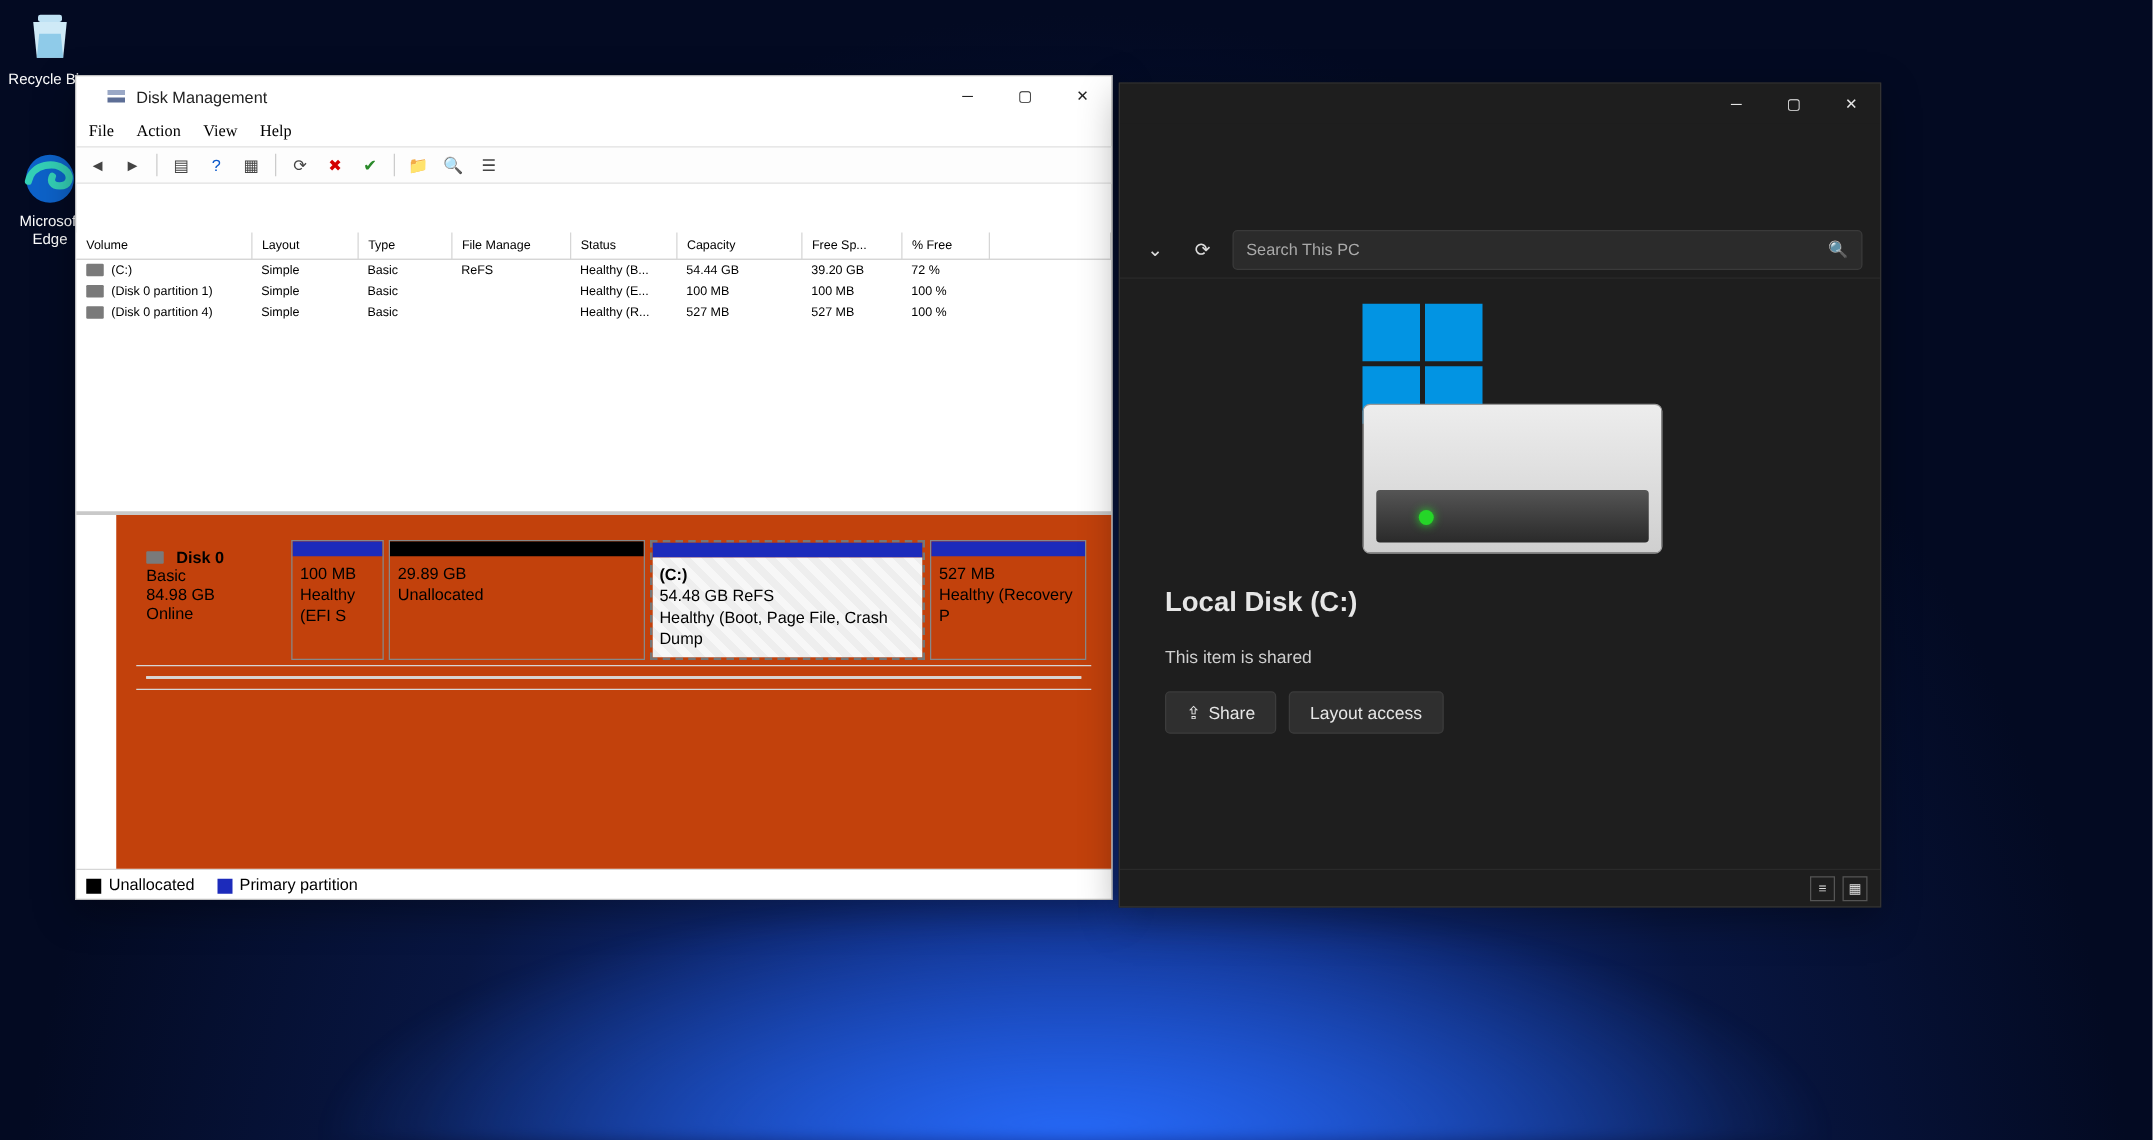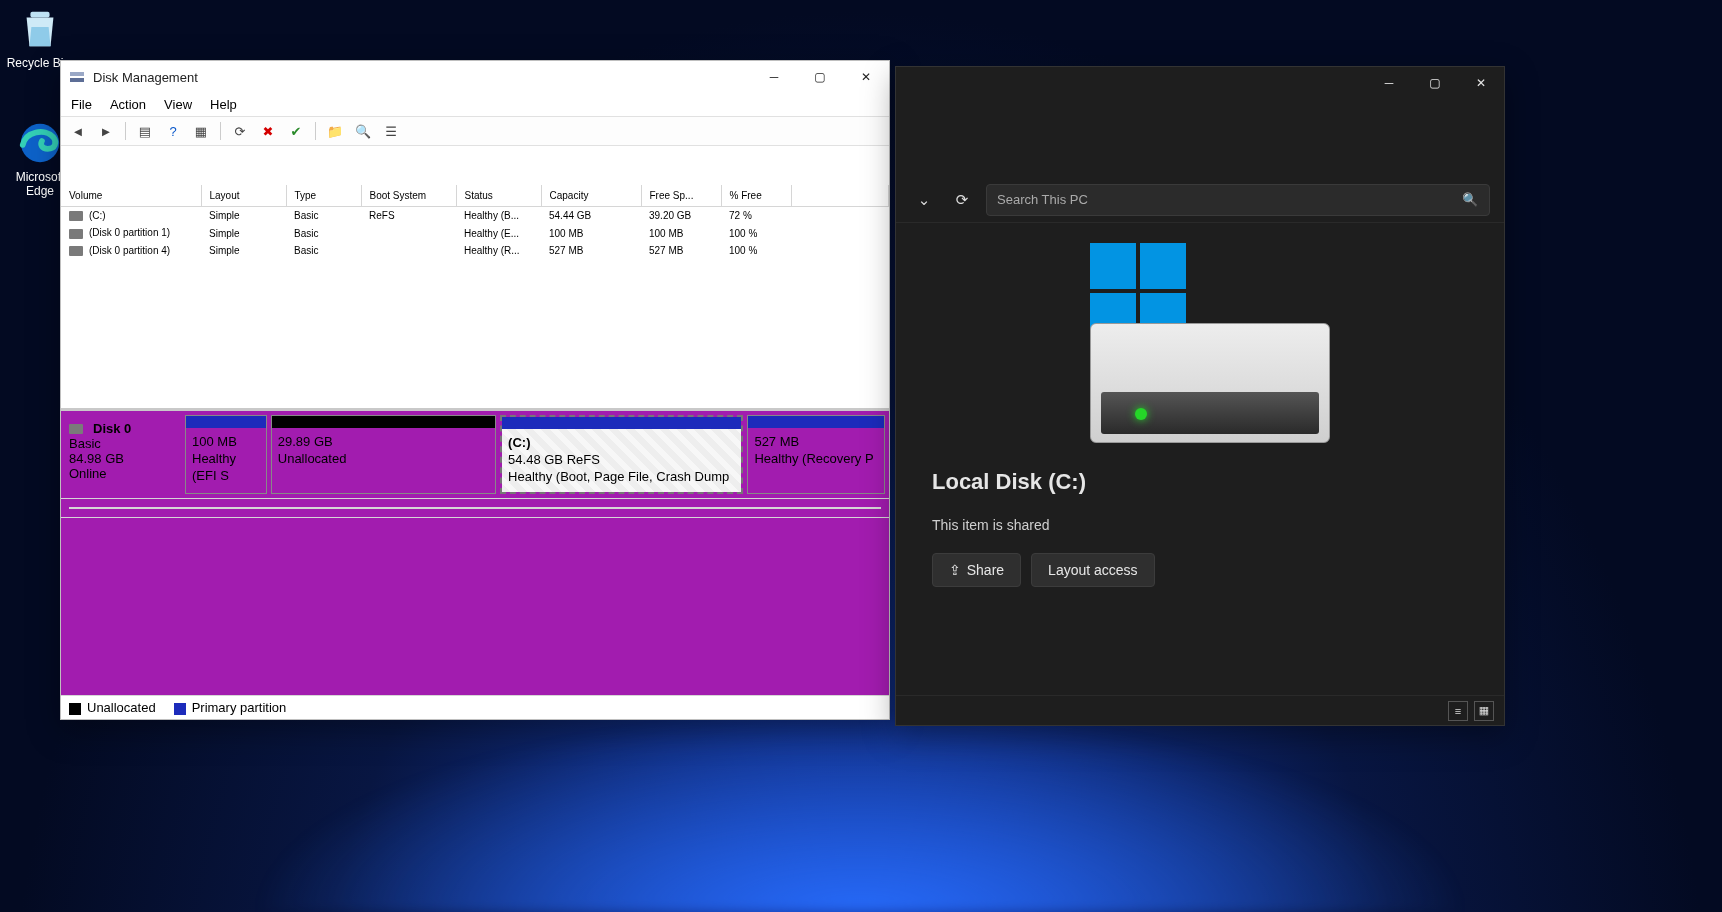--- a/index.html
+++ b/index.html
@@ -4,40 +4,40 @@
 <style>
 * { box-sizing: border-box; margin: 0; padding: 0; font-family: "Segoe UI", Tahoma, sans-serif; }
 body { width: 1722px; height: 912px; overflow: hidden; background: radial-gradient(ellipse at 50% 120%, #1a4ad1 0%, #081642 45%, #030a22 70%); position: relative; }
 
 
 .desktop-icon { position: absolute; width: 72px; text-align: center; color: #fff; font-size: 12px; cursor: pointer; }
 .desktop-icon .glyph { width: 46px; height: 46px; margin: 0 auto 4px; display: flex; align-items: center; justify-content: center; }
 
 
 .window { position: absolute; background: #fff; border: 1px solid #bfbfbf; box-shadow: 0 10px 30px rgba(0,0,0,.35); display: flex; flex-direction: column; }
-.titlebar { height: 32px; display: flex; align-items: center; padding-left: 8px; font-size: 13px; color: #222; }
+.titlebar { height: 32px; display: flex; align-items: center; padding-left: 24px; font-size: 13px; color: #222; }
 .titlebar .app-icon { width: 16px; height: 16px; margin-right: 8px; }
 .win-controls { margin-left: auto; display: flex; }
 .win-btn { width: 46px; height: 32px; display: flex; align-items: center; justify-content: center; font-size: 12px; color: #222; cursor: pointer; }
 
 
 .dm { left: 60px; top: 60px; width: 830px; height: 660px; }
 .dm-menu { display: flex; gap: 18px; padding: 4px 10px; font-size: 13px; color: #000; }
-.dm-menu span { cursor: pointer; }
+.dm-menu span { cursor: pointer; font-family: Liberation Serif, serif; }
 .dm-toolbar { display: flex; gap: 6px; padding: 3px 6px; border-top: 1px solid #e1e1e1; border-bottom: 1px solid #e1e1e1; background: #fdfdfd; }
 .dm-toolbar .tbtn { width: 22px; height: 22px; display: flex; align-items: center; justify-content: center; font-size: 13px; color: #444; cursor: pointer; border-radius: 2px; }
 .dm-toolbar .sep { width: 1px; background: #ccc; margin: 2px 2px; }
 
 .dm-grid { flex: 0 0 265px; overflow: auto; border-bottom: 3px solid #c9c9c9; }
 .dm-grid table { width: 100%; border-collapse: collapse; font-size: 10px; margin-top: 39px; }
 .dm-grid th { text-align: left; font-weight: 400; padding: 5px 8px; border-right: 1px solid #d6d6d6; border-bottom: 1px solid #d6d6d6; background: #fff; color: #000; }
 .dm-grid td { padding: 3px 8px; color: #000; white-space: nowrap; overflow: hidden; text-overflow: ellipsis; }
 .vol-icon { display:inline-block; width:14px; height:10px; background:#7a7a7a; border-radius:1px; margin-right:6px; vertical-align:middle; }
 
-.dm-graph { flex: 1; overflow: auto; padding: 0; background:#a21caf; position:relative; }
+.dm-graph { flex: 1; overflow: auto; padding: 16px; background:#c2410c; position:relative;margin-left:32px; }
 .disk-row { display:flex; border-bottom:1px solid #d6d6d6; }
 .disk-label { width: 120px; padding: 10px 8px; font-size: 13px; color:#000; }
 .disk-label .name { font-weight:600; }
 .disk-parts { flex:1; display:flex; gap:4px; padding:4px; }
 .part { border:1px solid #888; display:flex; flex-direction:column; min-width:40px; overflow:hidden; }
 .part .hdr { height:12px; background:#1c2bbb; }
 .part.unalloc .hdr { background:#000; }
 .part .body { padding:6px; font-size:13px; color:#000; line-height:1.3; flex:1; }
 .part.selected { border:2px dashed #777; }
 .part.hatched .body { background: repeating-linear-gradient(45deg,#eee,#eee 6px,#f7f7f7 6px,#f7f7f7 12px); }
@@ -147,21 +147,21 @@
           <col style="width:100px">
           <col style="width:80px">
           <col style="width:70px">
           <col>
       </colgroup>
       <thead>
           <tr>
         <th>Volume</th>
         <th>Layout</th>
         <th>Type</th>
-        <th>Boot System</th>
+        <th>File Manage</th>
         <th>Status</th>
         <th>Capacity</th>
         <th>Free Sp...</th>
         <th>% Free</th>
         <th></th>
       </tr>
         </thead>
       <tbody id="dm-rows">
           <tr>
             <td><span class="vol-icon"></span>(C:)</td>

